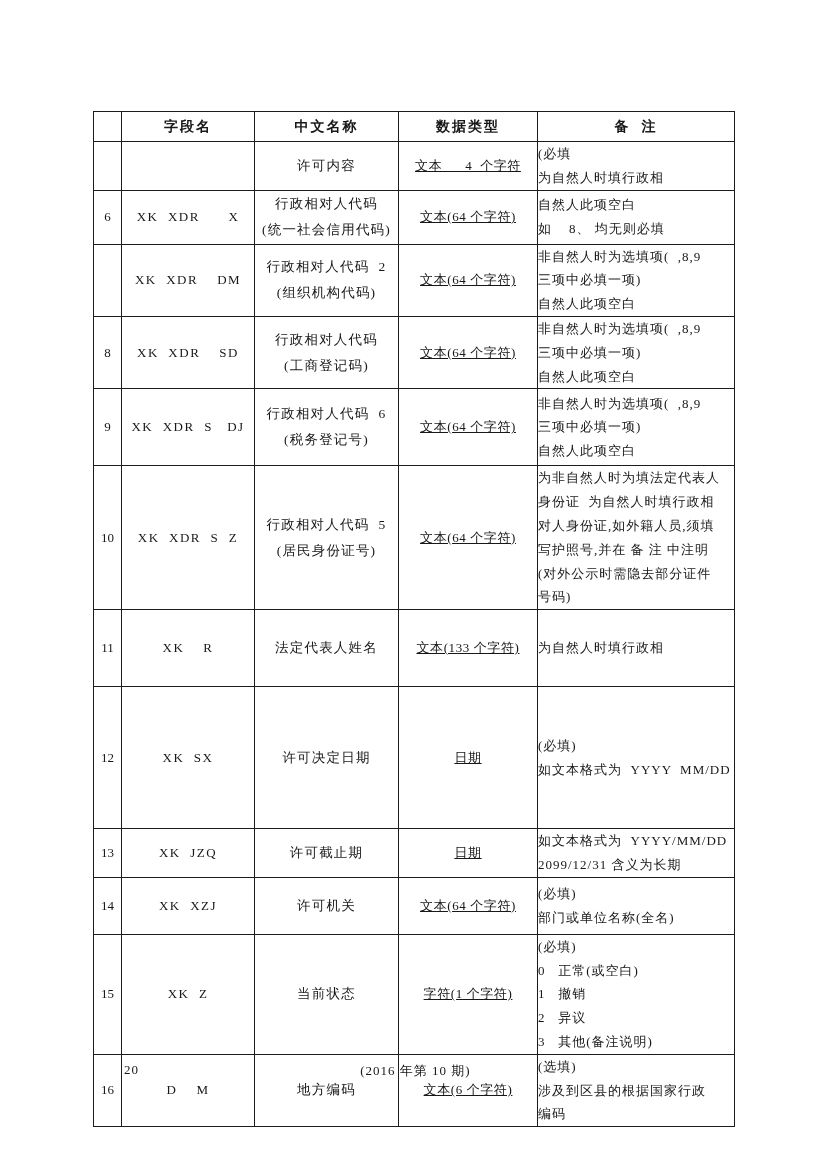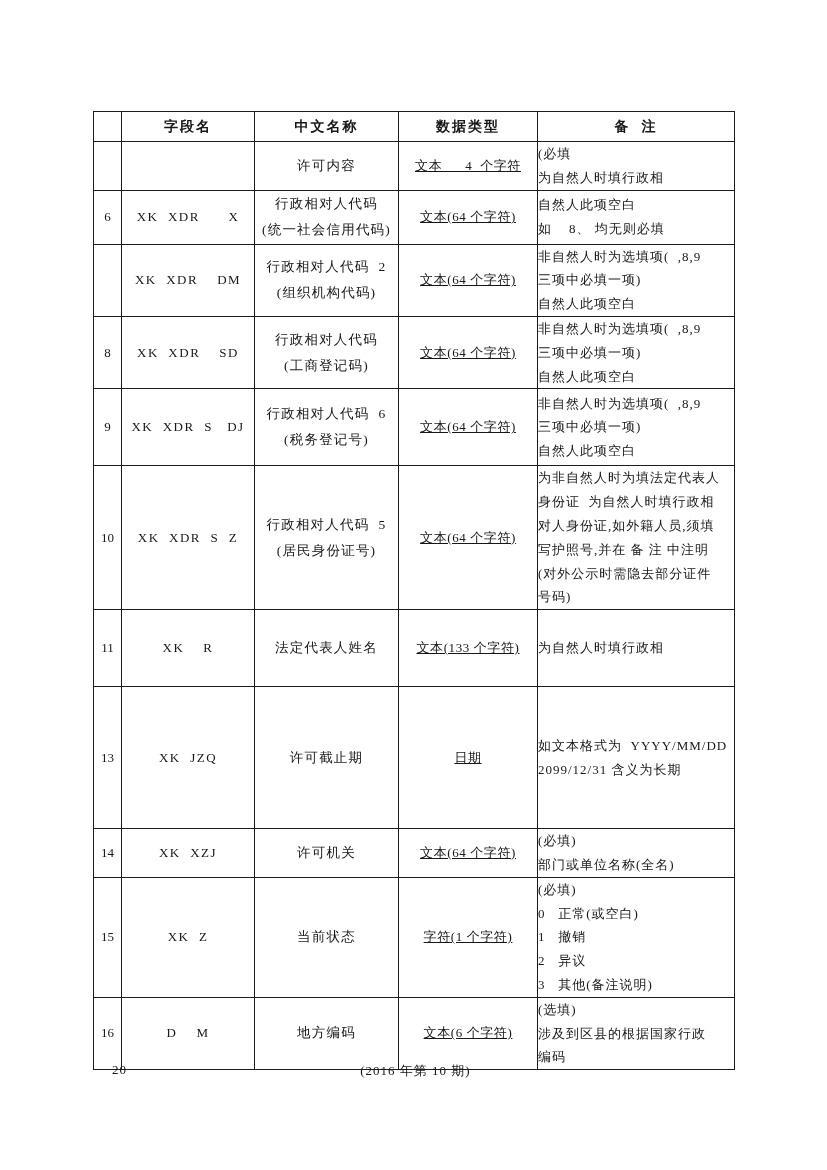--- a/index.html
+++ b/index.html
@@ -52,21 +52,21 @@
   table.spec tr:nth-child(10){height:57px;}
   table.spec tr:nth-child(11){height:58px;}
   table.spec tr:nth-child(12){height:56px;}
   table.spec tr:nth-child(13){height:125px;}
   table.spec tr:nth-child(14){height:78px;}
 
   .footer{
     position:absolute;left:0;top:1062px;width:827px;height:20px;
     font-size:13px;letter-spacing:1px;
   }
-  .footer .pageno{position:absolute;left:112px;top:0;text-align:center;}
+  .footer .pageno{position:absolute;left:124px;top:0;text-align:center;}
   .footer .issue{position:absolute;left:2px;width:827px;text-align:center;top:0;}
 </style>
 </head>
 <body>
 
 <div class="page">
 
   <table class="spec">
     <colgroup>
       <col style="width:28px">
@@ -146,20 +146,28 @@
 号码)</td>
   </tr>
         <tr>
     <td class="c-num">11</td>
     <td class="c-field">XK    R</td>
     <td class="c-name">法定代表人姓名</td>
     <td class="c-type">文本(133 个字符)</td>
     <td class="c-remark">为自然人时填行政相</td>
   </tr>
         <tr>
+    <td class="c-num">12</td>
+    <td class="c-field">XK  SX</td>
+    <td class="c-name">许可决定日期</td>
+    <td class="c-type">日期</td>
+    <td class="c-remark">(必填)
+如文本格式为  YYYY  MM/DD</td>
+  </tr>
+        <tr>
     <td class="c-num">13</td>
     <td class="c-field">XK  JZQ</td>
     <td class="c-name">许可截止期</td>
     <td class="c-type">日期</td>
     <td class="c-remark">如文本格式为  YYYY/MM/DD
 2099/12/31 含义为长期</td>
   </tr>
         <tr>
     <td class="c-num">14</td>
     <td class="c-field">XK  XZJ</td>

